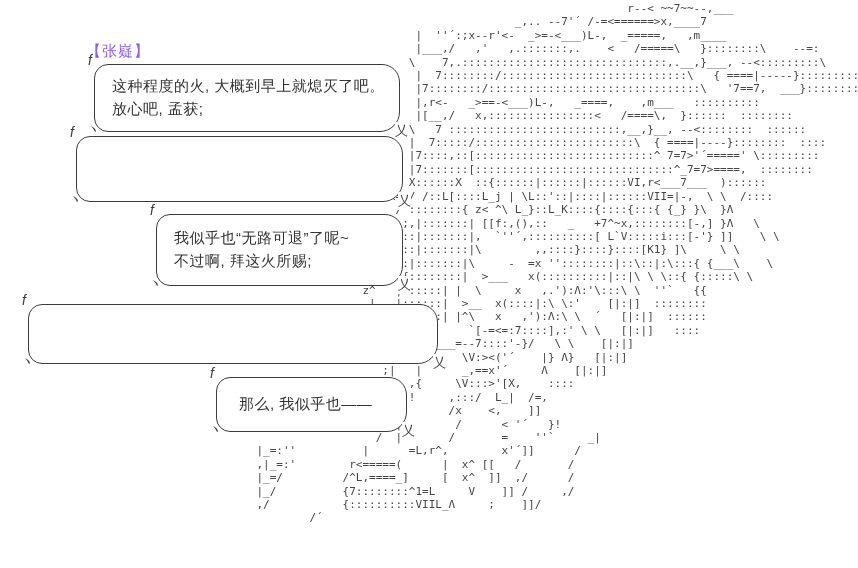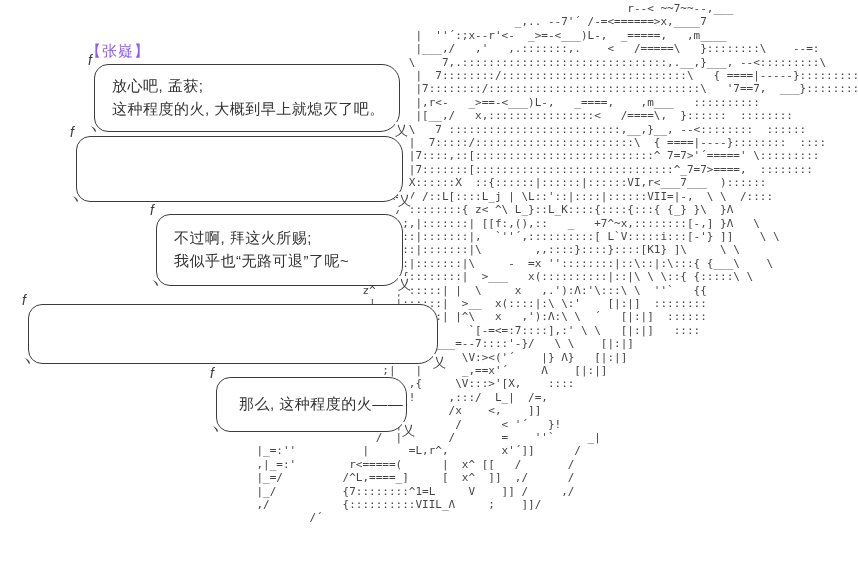--- a/index.html
+++ b/index.html
@@ -123,44 +123,44 @@
     ,/           {::::::::::VIIL_Λ     ;    ]]/
             /´
 </pre>
 
   <div class="name-label">【张嶷】</div>
 
   <div class="bubble b1">
     <span class="corner-f">f</span>
     <span class="corner-h">ヽ</span>
     <span class="corner-x">乂</span>
+    <span class="txt">这种程度的火, 大概到早上就熄灭了吧。</span>
     <span class="txt">放心吧, 孟获;</span>
-    <span class="txt">这种程度的火, 大概到早上就熄灭了吧。</span>
   </div>
 
   <div class="bubble b2">
     <span class="corner-f">f</span>
     <span class="corner-h">ヽ</span>
     <span class="corner-x">乂</span>
   </div>
 
   <div class="bubble b3">
     <span class="corner-f">f</span>
     <span class="corner-h">ヽ</span>
     <span class="corner-x">乂</span>
+    <span class="txt">我似乎也“无路可退”了呢~</span>
     <span class="txt">不过啊, 拜这火所赐;</span>
-    <span class="txt">我似乎也“无路可退”了呢~</span>
   </div>
 
   <div class="bubble b4">
     <span class="corner-f">f</span>
     <span class="corner-h">ヽ</span>
     <span class="corner-x">乂</span>
   </div>
 
   <div class="bubble b5">
     <span class="corner-f">f</span>
     <span class="corner-h">ヽ</span>
     <span class="corner-x">乂</span>
-    <span class="txt">那么, 这种程度的火——</span>
+    <span class="txt">那么, 我似乎也——</span>
   </div>
 
 </div>
 
 </body></html>

